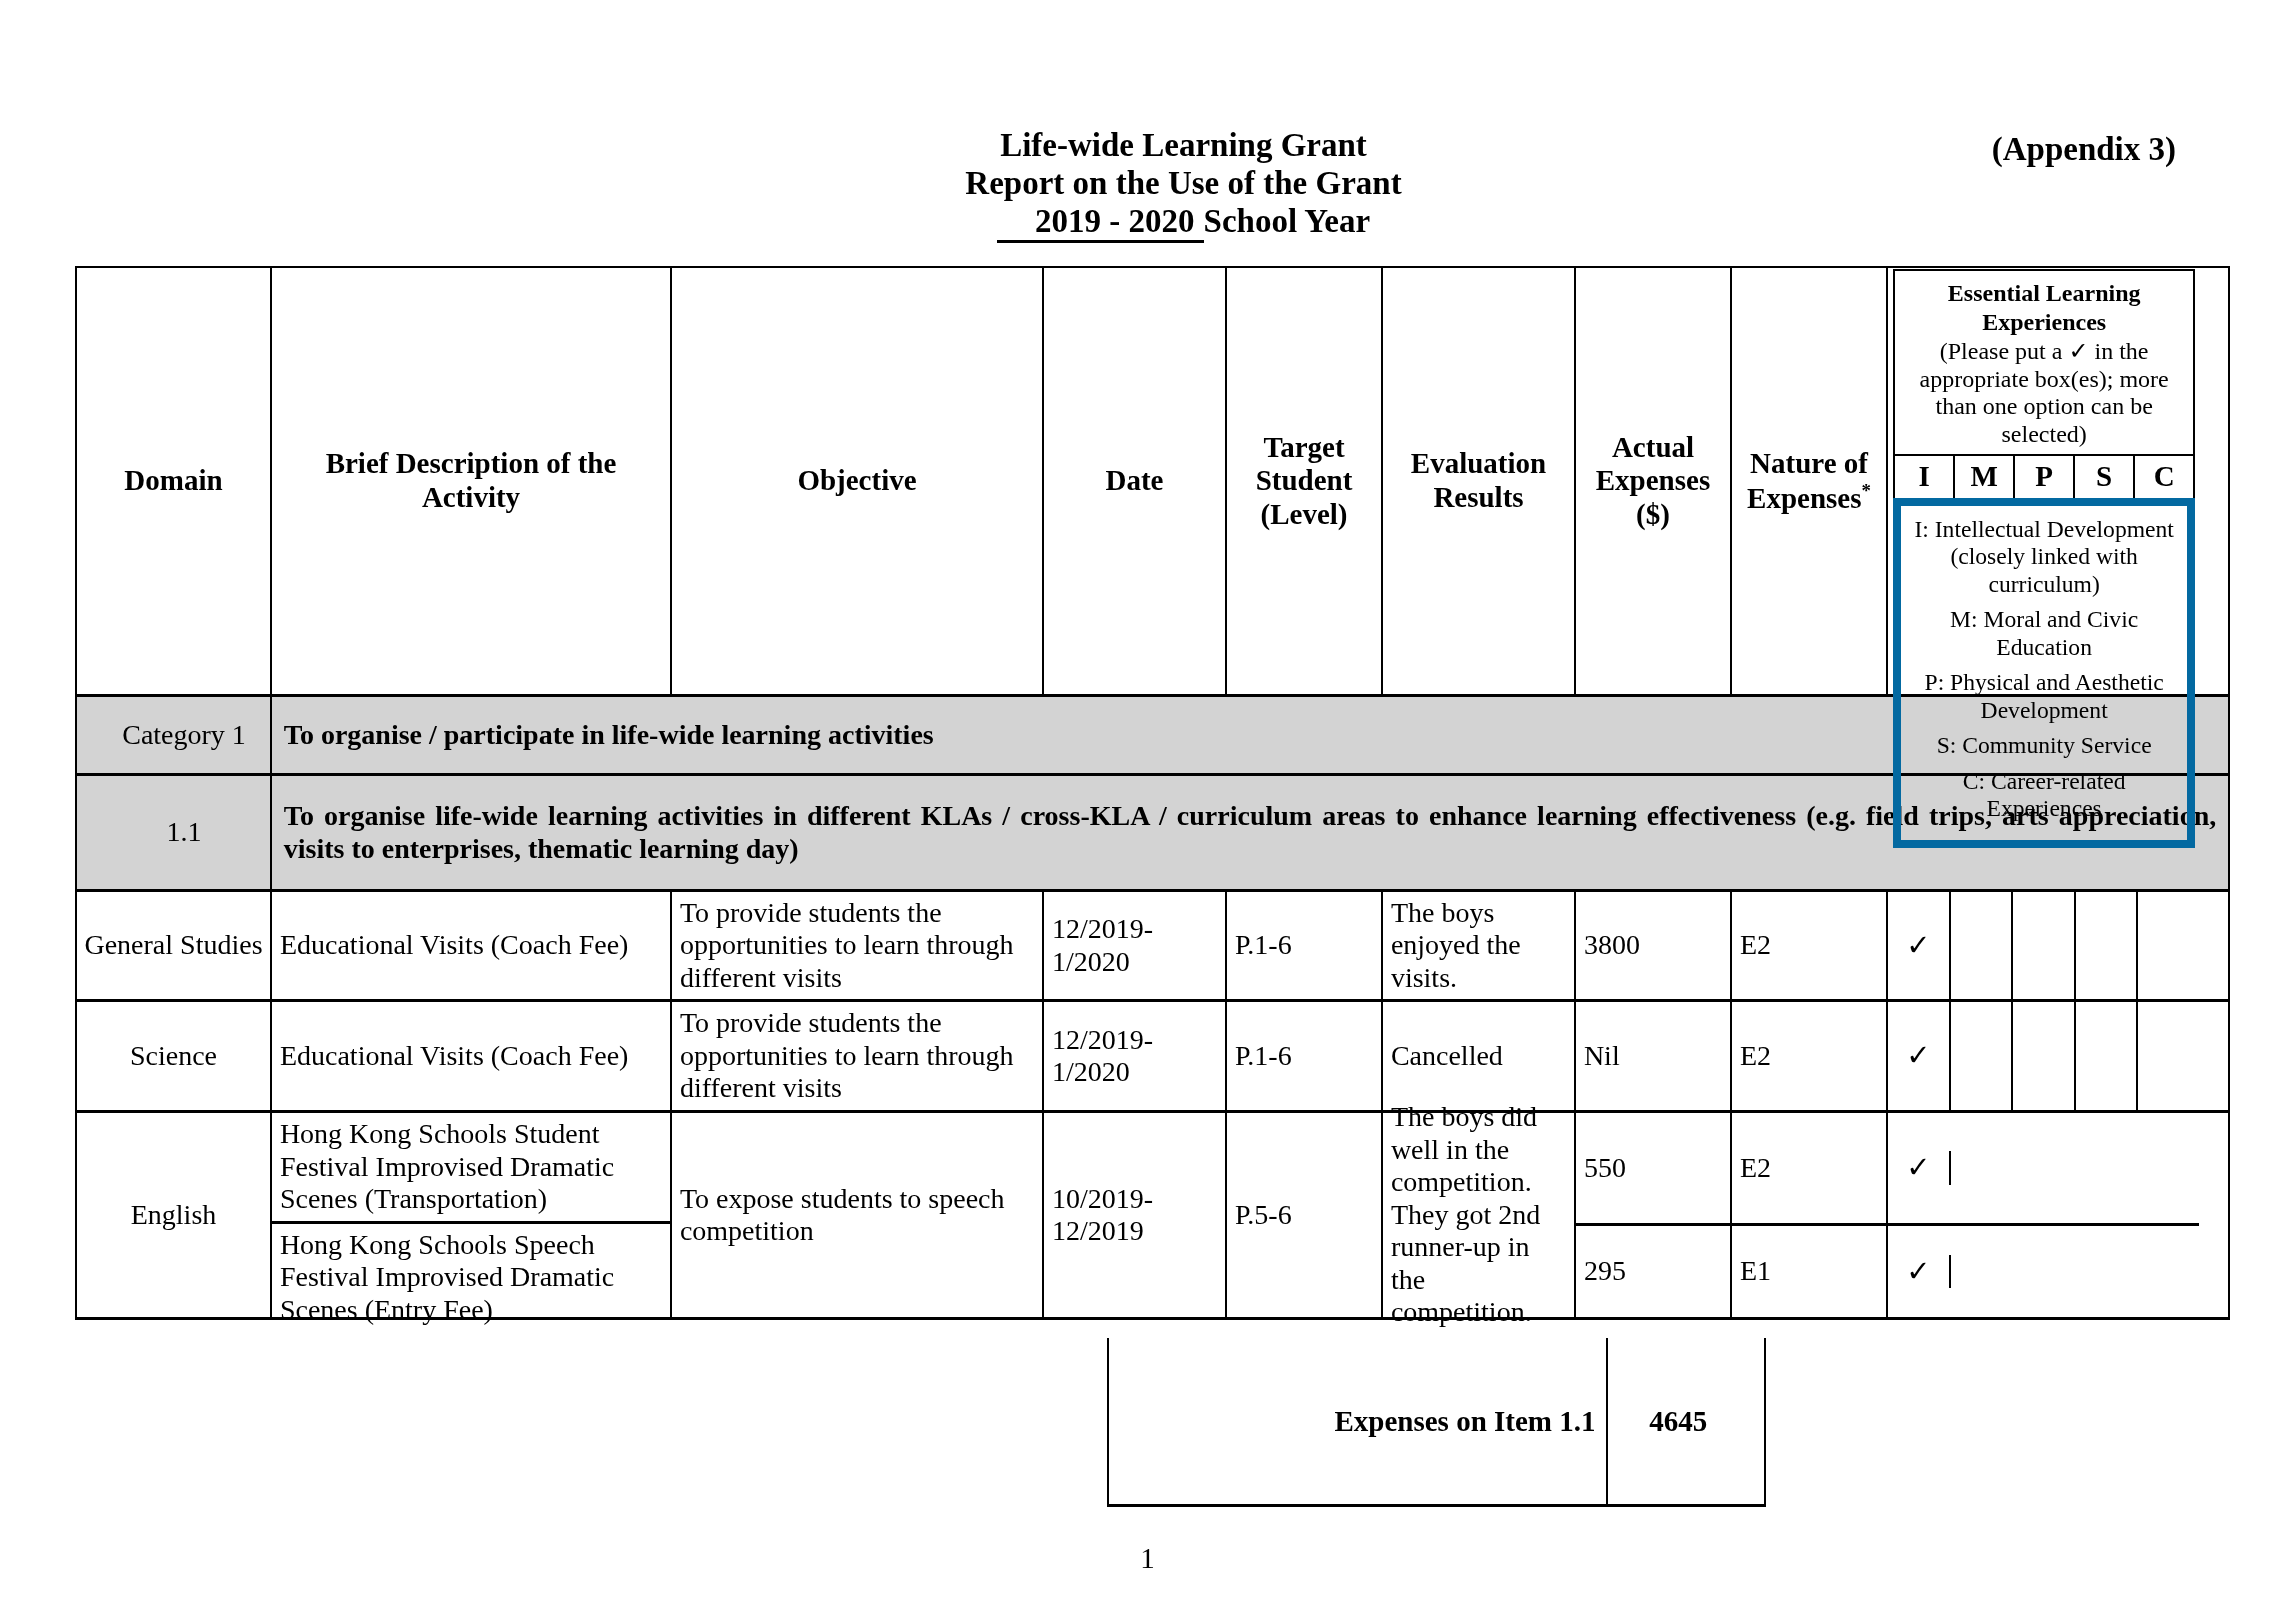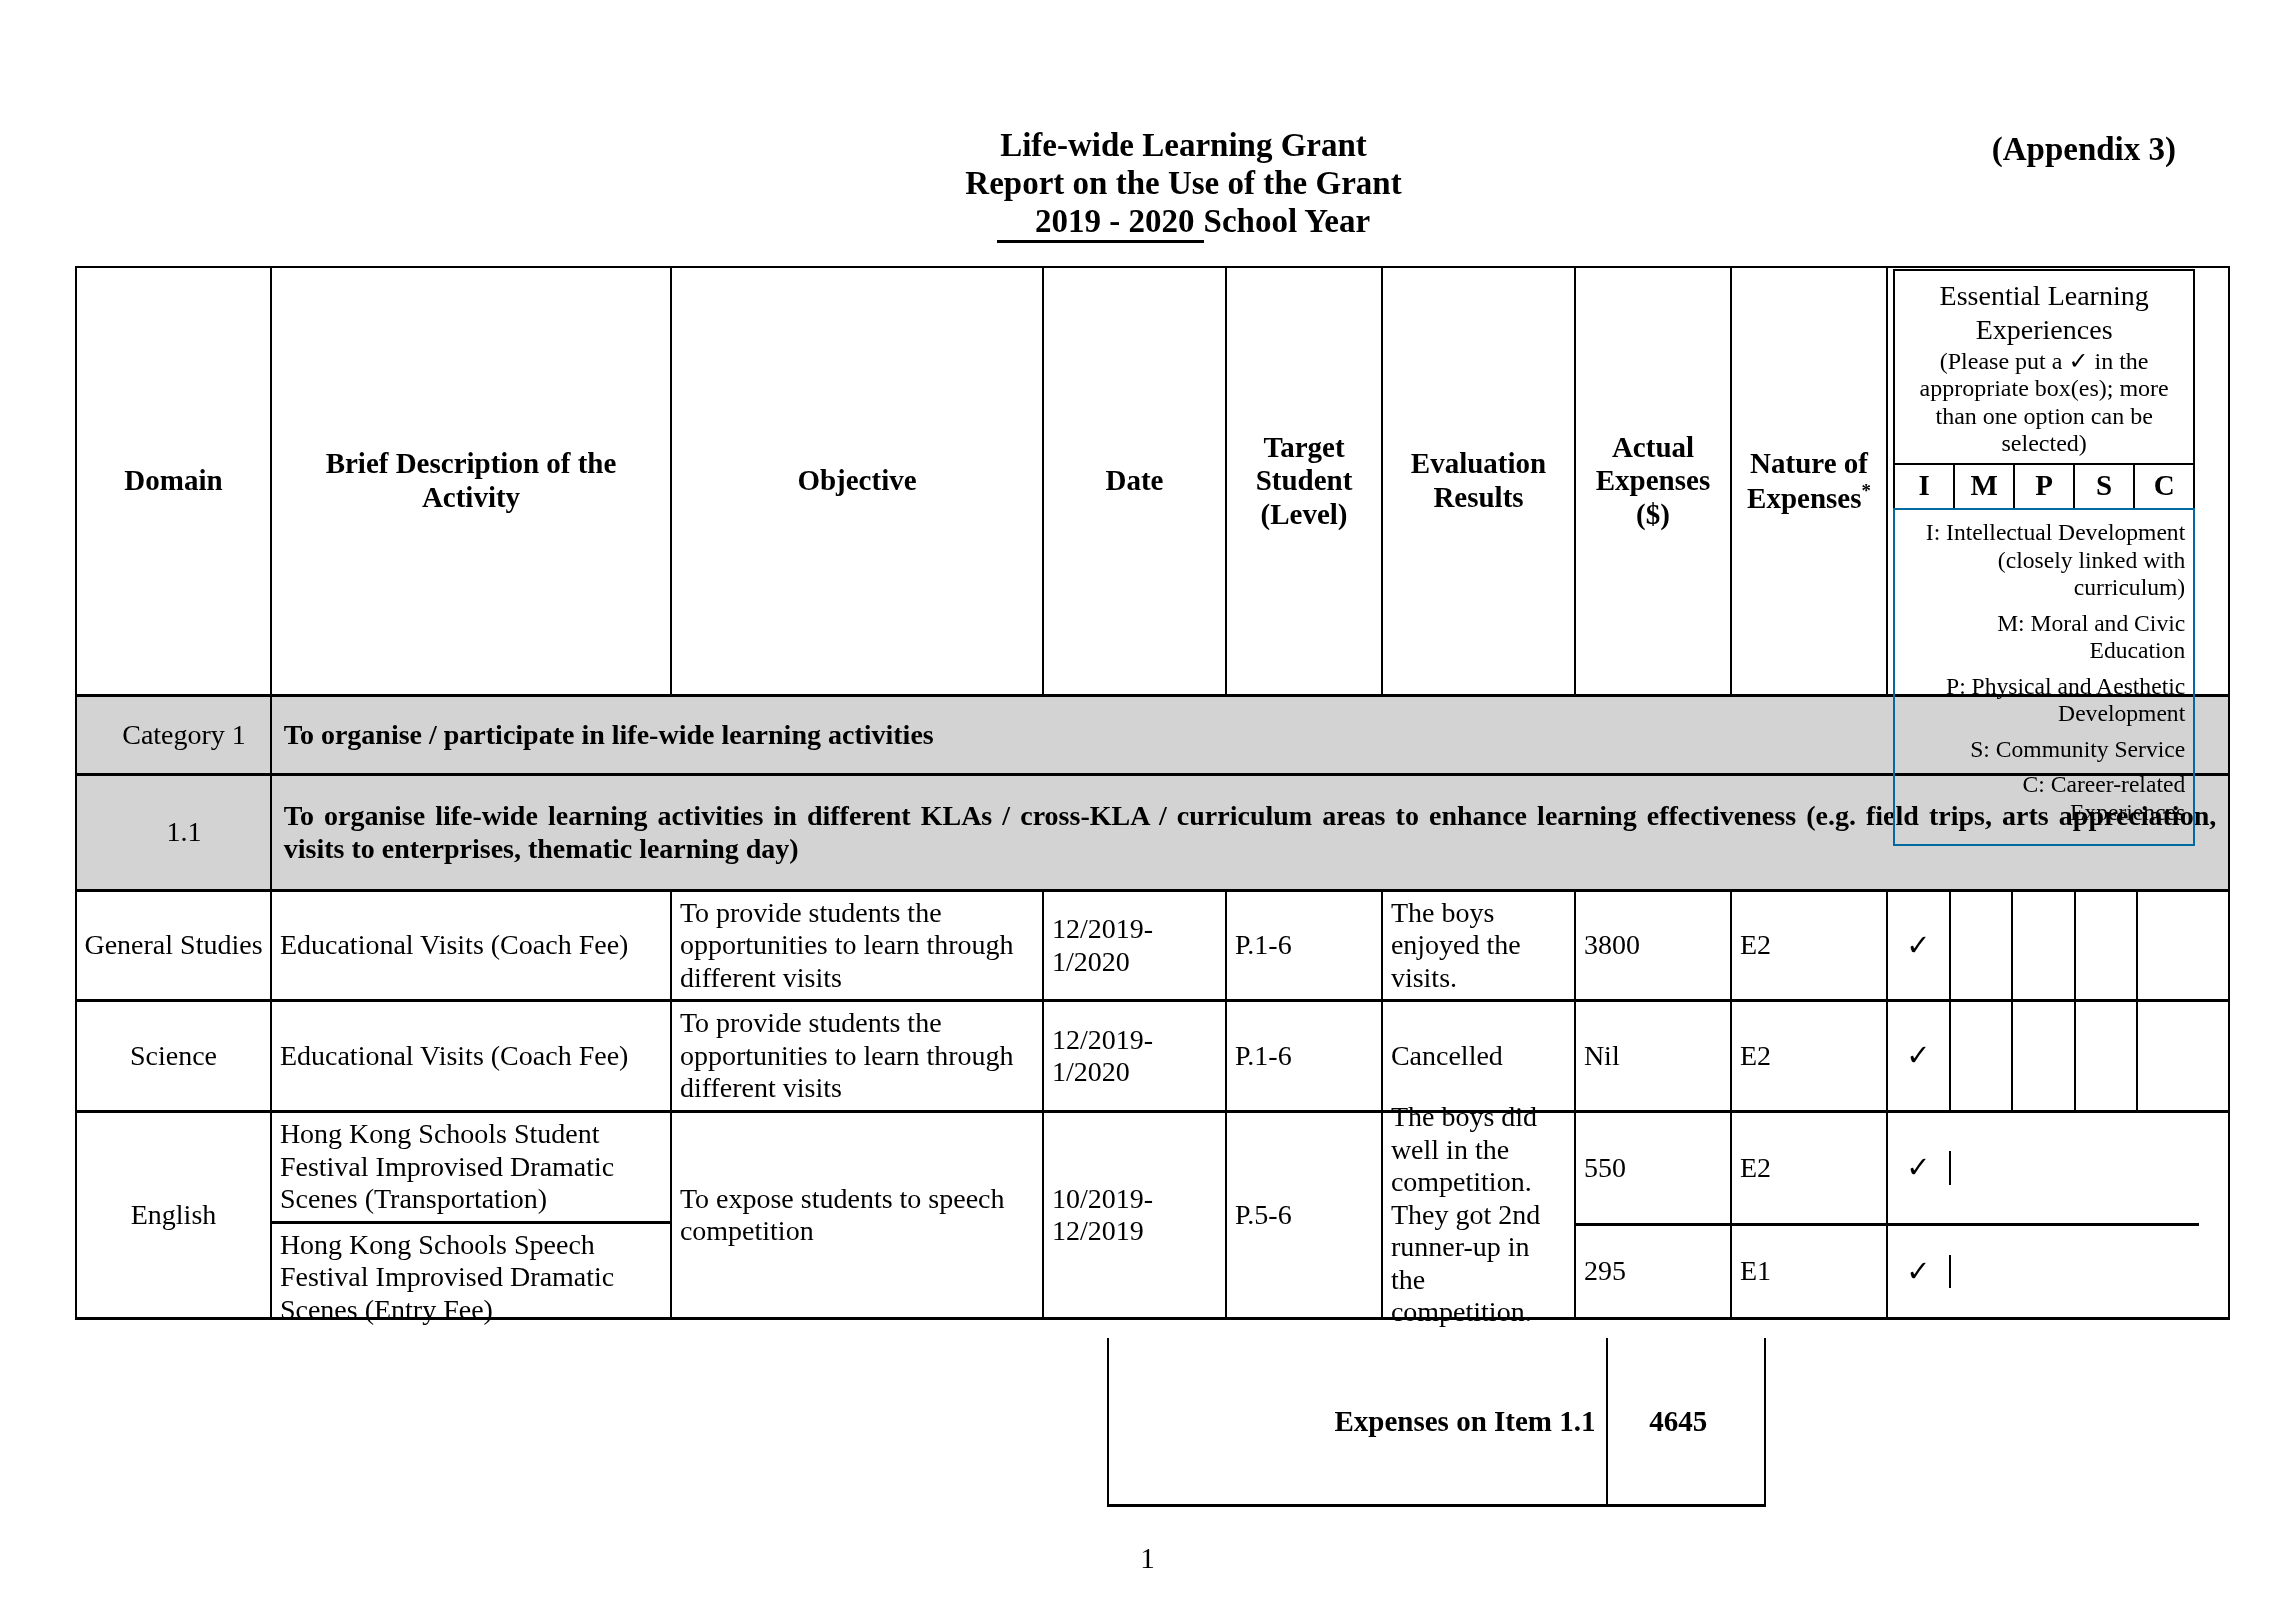--- a/index.html
+++ b/index.html
@@ -54,29 +54,29 @@
   .hc {
     justify-content:center; text-align:center;
     font-weight:bold; font-size:29px; padding:5.2px 3.9px;
   }
   .center-c { justify-content:center; text-align:left; padding:2.6px; }
 
   
   .ele-hcell { padding:0; position:relative; display:block; }
   .ele-box { position:absolute; top:1.3px; left:5.2px; right:3.9px; bottom:5.2px; display:flex; flex-direction:column; }
   .ele-title-box { border:2px solid #000; text-align:center; padding:7.9px 1.3px 5.2px 1.3px; }
-  .ele-title { font-weight:normal; font-size:28px; line-height:1.2; }
+  .ele-title { font-weight:bold; font-size:24px; line-height:1.2; }
   .ele-instr { font-size:24px; line-height:1.15; margin-top:1.3px; }
   .ele-impsc { display:flex; margin-top:-2px; }
   .impsc-cell {
     flex:1; border:2px solid #000; border-left:none;
     text-align:center; font-weight:bold; font-size:29px; padding:3.9px 0 5.2px 0;
   }
   .impsc-cell:first-child { border-left:2px solid #000; }
-  .ele-legend { border:2px solid #0369a1; margin-top:-2px; flex:1; padding:9.2px 7.9px; font-size:23.6px; line-height:1.17; text-align:right; }
+  .ele-legend { border:8px solid #0369a1; margin-top:-2px; flex:1; padding:9.2px 7.9px; font-size:23.6px; line-height:1.17; text-align:center; }
   .legend-line { margin-bottom:7.9px; }
 
   
   .shade { background:#d3d3d3; }
   .cat-label { justify-content:center; text-align:center; font-weight:normal;padding-left:29px; }
   .merged-text { flex:1; border-right:none; font-weight:bold; padding:5.2px 11.8px; }
   .justified { text-align:justify; }
 
   
   .ele-cells { display:flex; padding:0; align-items:stretch; }

